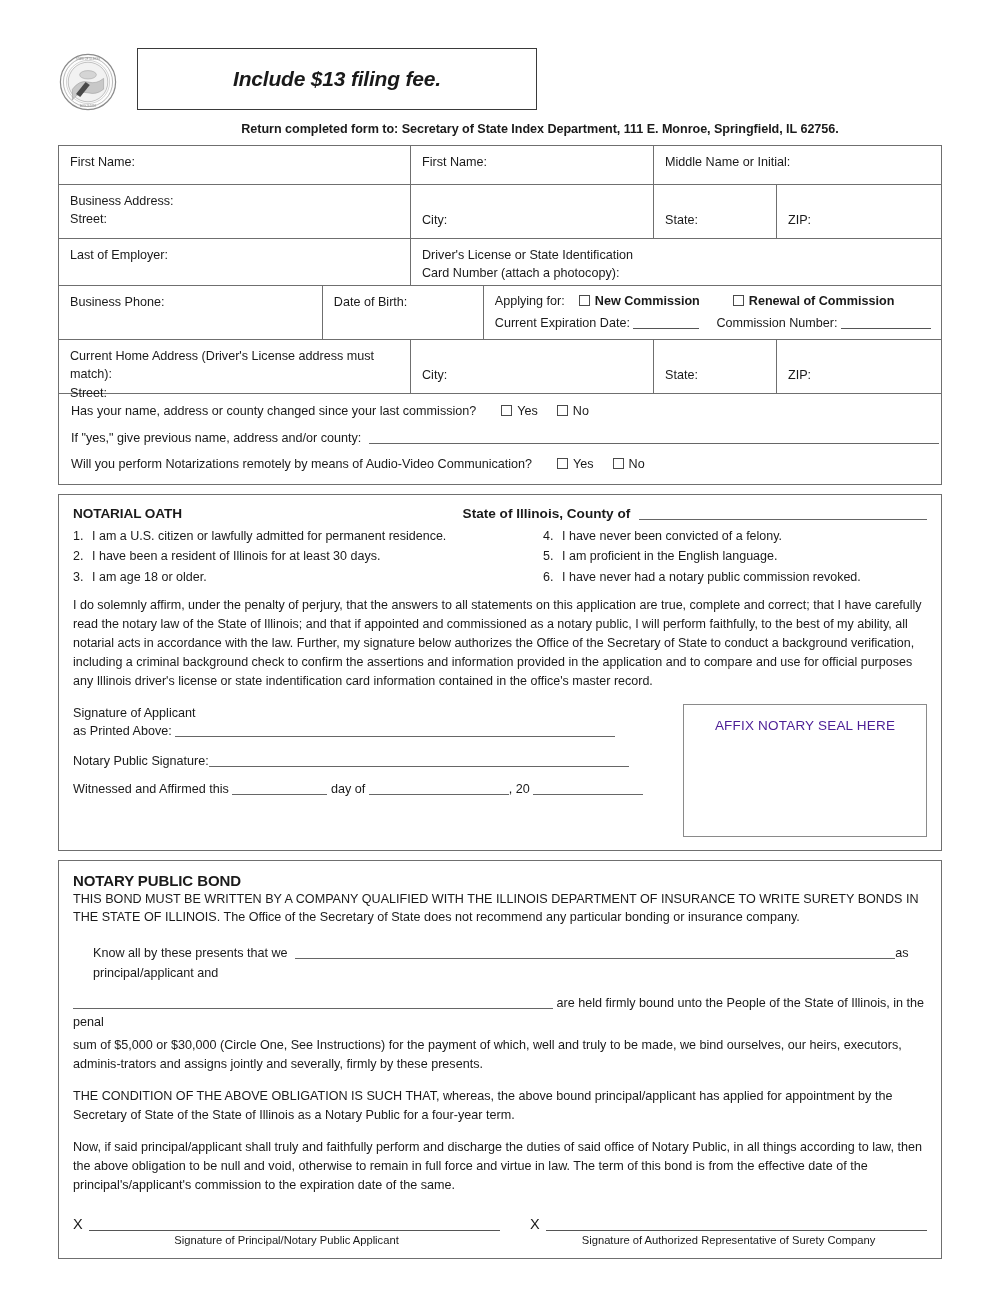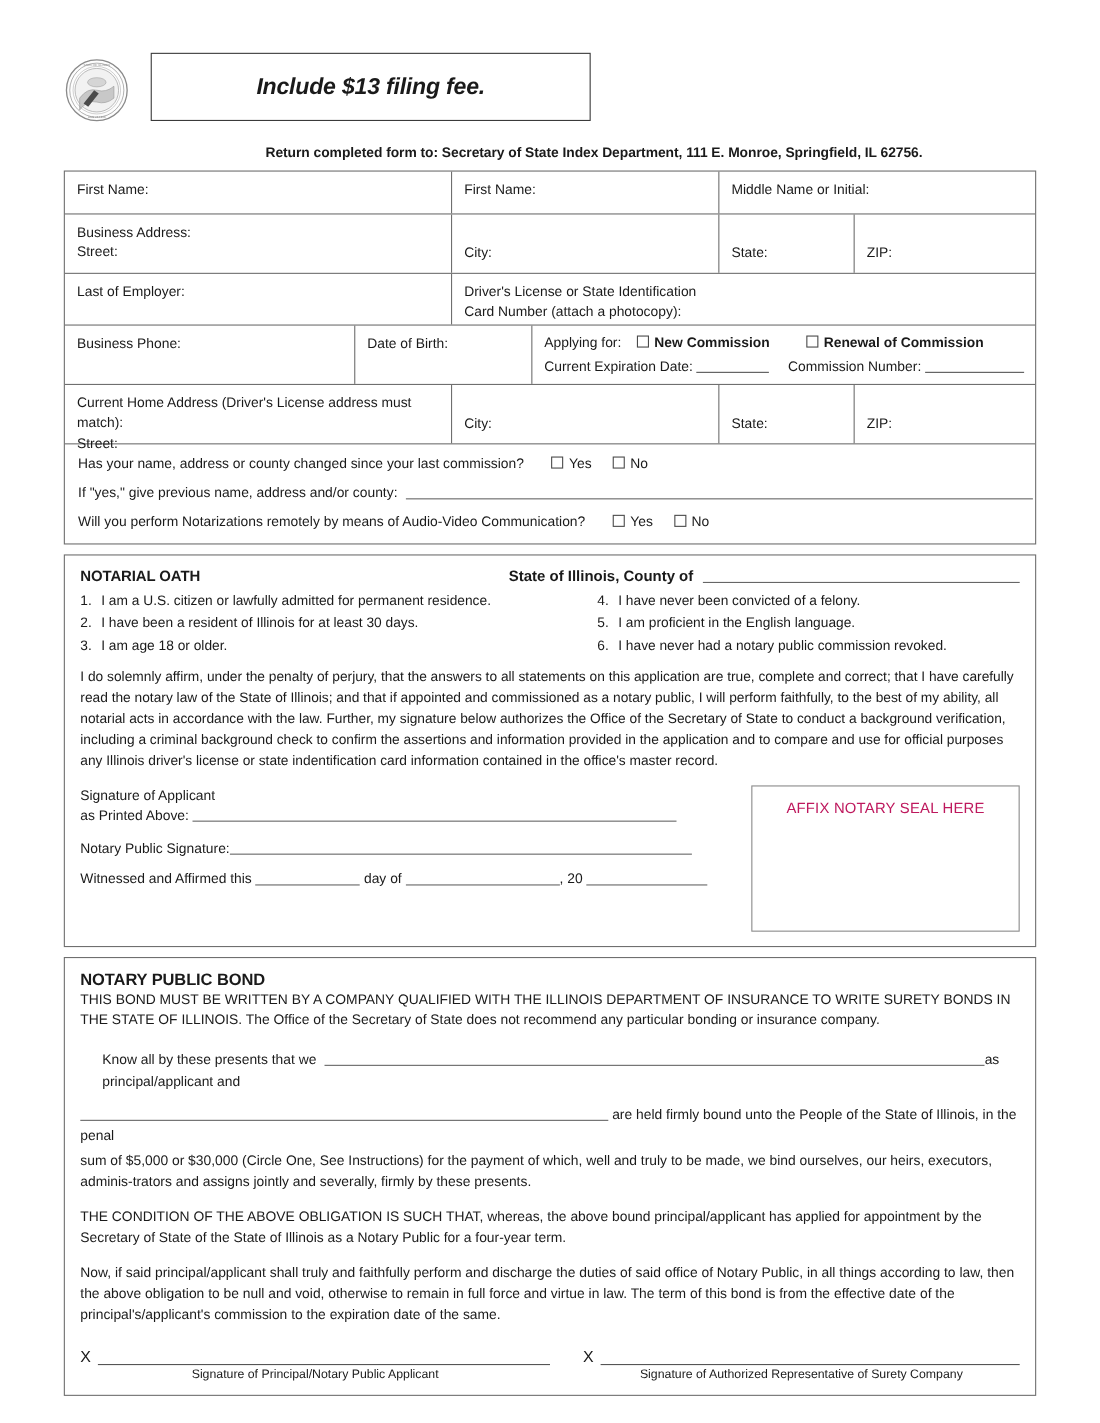--- a/index.html
+++ b/index.html
@@ -21,21 +21,21 @@
     width:393px; height:62px;
   }
   .title-main { font-size:17.5px; font-weight:bold; letter-spacing:-0.1px; line-height:1.25; }
   .title-sub { font-size:15.5px; font-weight:normal; line-height:1.3; margin-top:2px; }
   .fee-box {
     margin-left:19px; border:1.4px solid #3a3a3a; width:400px; height:62px;
     display:flex; align-items:center; justify-content:center;
   }
   .fee-text { font-size:21px; font-weight:bold; font-style:italic; letter-spacing:-0.2px; }
   .return-line {
-    text-align:center; font-size:12.6px; font-weight:bold; margin-top:20px;
+    text-align:center; font-size:12.6px; font-weight:bold; margin-top:10px;
     padding-left:80px; letter-spacing:-0.05px;
   }
 
   
   .block { margin:0 58px; border:1.3px solid #6f6f6f; }
   .sect-gap { height:9px; }
   .row { display:flex; border-bottom:1.1px solid #6f6f6f; }
   .row:last-child { border-bottom:none; }
   .cell { border-right:1.1px solid #6f6f6f; padding:7px 10px 7px 11px; font-size:12.6px; }
   .cell:last-child { border-right:none; }
@@ -91,21 +91,21 @@
   .affirm { font-size:12.5px; line-height:1.52; margin-top:9px; text-align:left; }
 
   .sig-area { display:flex; margin-top:13px; }
   .sig-left { width:600px; }
   .sig-line { font-size:12.6px; margin-bottom:14px; white-space:nowrap; }
   .sig-line.two { line-height:1.45; white-space:normal; }
   .seal-box {
     margin-left:10px; flex:1; border:1.2px solid #8a8a8a; height:133px;
     text-align:center; padding-top:11px;
   }
-  .seal-box-text { font-size:13.5px; color:#be185d; font-weight:normal; letter-spacing:0.2px; }
+  .seal-box-text { font-size:13.5px; color:#4c1d95; font-weight:normal; letter-spacing:0.2px; }
 
   
   .bond { padding:11px 14px 12px 14px; }
   .bond-title { font-size:15px; font-weight:bold; letter-spacing:-0.1px; }
   .bond-intro { font-size:12.6px; line-height:1.42; margin-top:2px; }
   .bond-p { font-size:12.6px; line-height:1.5; margin-top:13px; }
   .bond-p.tight { margin-top:0; }
   .bond-know { font-size:12.6px; line-height:1.62; margin-top:16px;margin-left:20px; }
   .bond-sig { display:flex; margin-top:22px; }
   .bond-sig-col { width:427px; }

